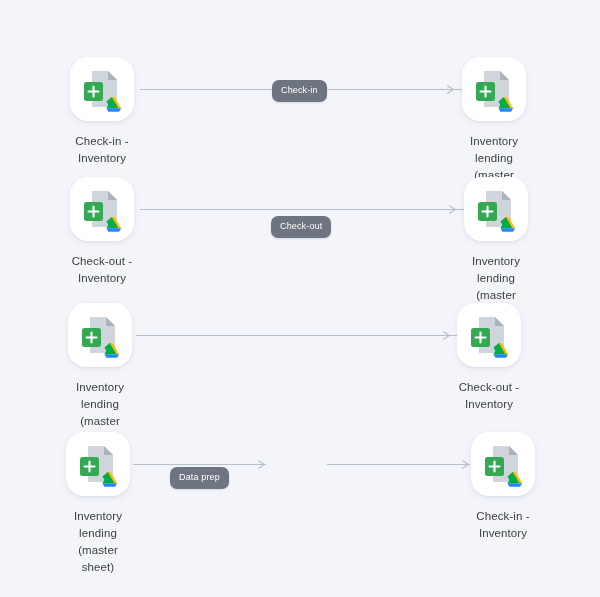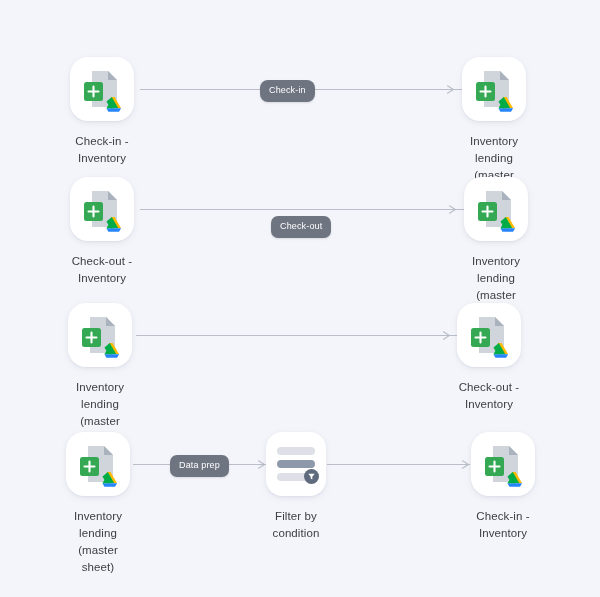--- a/index.html
+++ b/index.html
@@ -77,21 +77,21 @@
 <body>
 
 <div id="canvas">
 
   <div class="edge" style="left:140px;top:89px;width:330px;"></div>
   <div class="arrowhead" style="left:447px;top:85px;">
     <svg width="9" height="9" viewBox="0 0 9 9">
         <path d="M0.5 0.8 L6.4 4.5 L0.5 8.2" fill="none" stroke="#b9bec9" stroke-width="1.1" stroke-linecap="round" stroke-linejoin="round"></path>
       </svg>
   </div>
-  <div class="edge-pill" style="left:260px;top:80px;border-radius:8px;">Check-in</div>
+  <div class="edge-pill" style="left:272px;top:80px;">Check-in</div>
 
   <div class="node" style="left:70px;top:57px;width:64px;">
     <div class="card">
       <svg class="sheet-icon" viewBox="0 0 64 64">
         <path d="M22 14 h16 l9 9 v27 H22 z" fill="#cfd5db"></path>
         <path d="M38 14 l9 9 h-9 z" fill="#aab3bd"></path>
         <rect x="14" y="25" width="19" height="19" rx="2.5" fill="#34a853"></rect>
         <path d="M23.5 29.5 v10 M18.5 34.5 h10" stroke="#ffffff" stroke-width="2.1" stroke-linecap="round"></path>
         <g transform="translate(38,40) scale(0.86)">
           <path d="M7.6 0 L15.2 13.2 H10.6 L3 0 z" fill="#ffba00"></path>
@@ -214,21 +214,21 @@
     <div class="node-label">Check-out -
 Inventory</div>
   </div>
 
   <div class="edge" style="left:133px;top:464px;width:133px;"></div>
   <div class="arrowhead" style="left:258px;top:460px;">
     <svg width="9" height="9" viewBox="0 0 9 9">
         <path d="M0.5 0.8 L6.4 4.5 L0.5 8.2" fill="none" stroke="#b9bec9" stroke-width="1.1" stroke-linecap="round" stroke-linejoin="round"></path>
       </svg>
   </div>
-  <div class="edge-pill" style="left:170px;top:455px;">Data prep</div>
+  <div class="edge-pill" style="left:170px;top:467px;">Data prep</div>
 
   <div class="edge" style="left:327px;top:464px;width:143px;"></div>
   <div class="arrowhead" style="left:462px;top:460px;">
     <svg width="9" height="9" viewBox="0 0 9 9">
         <path d="M0.5 0.8 L6.4 4.5 L0.5 8.2" fill="none" stroke="#b9bec9" stroke-width="1.1" stroke-linecap="round" stroke-linejoin="round"></path>
       </svg>
   </div>
 
   <div class="node" style="left:66px;top:432px;width:64px;">
     <div class="card">
@@ -242,34 +242,20 @@
           <path d="M3 0 L10.6 13.2 H1.4 L-3.2 5.3 z" fill="#00ac47" transform="translate(1.4,0)"></path>
           <path d="M-1.8 13.2 H15.2 L12.9 17.2 H0.5 z" fill="#2684fc"></path>
           <path d="M-1.8 13.2 L3 5 L7.6 13.2 z" fill="#00ac47"></path>
         </g>
       </svg>
     </div>
     <div class="node-label">Inventory lending
 (master sheet)</div>
   </div>
 
-  <div class="node" style="left:266px;top:432px;width:60px;">
-    <div class="filter-card">
-      <div class="frow"></div>
-      <div class="frow mid"></div>
-      <div class="frow"></div>
-      <div class="funnel-badge">
-        <svg width="9" height="9" viewBox="0 0 10 10">
-            <path d="M1.4 2 H8.6 L5.9 5.2 V8.4 L4.1 7.3 V5.2 z" fill="#ffffff"></path>
-          </svg>
-      </div>
-    </div>
-    <div class="node-label">Filter by
-condition</div>
-  </div>
 
   <div class="node" style="left:471px;top:432px;width:64px;">
     <div class="card">
       <svg class="sheet-icon" viewBox="0 0 64 64">
         <path d="M22 14 h16 l9 9 v27 H22 z" fill="#cfd5db"></path>
         <path d="M38 14 l9 9 h-9 z" fill="#aab3bd"></path>
         <rect x="14" y="25" width="19" height="19" rx="2.5" fill="#34a853"></rect>
         <path d="M23.5 29.5 v10 M18.5 34.5 h10" stroke="#ffffff" stroke-width="2.1" stroke-linecap="round"></path>
         <g transform="translate(38,40) scale(0.86)">
           <path d="M7.6 0 L15.2 13.2 H10.6 L3 0 z" fill="#ffba00"></path>

